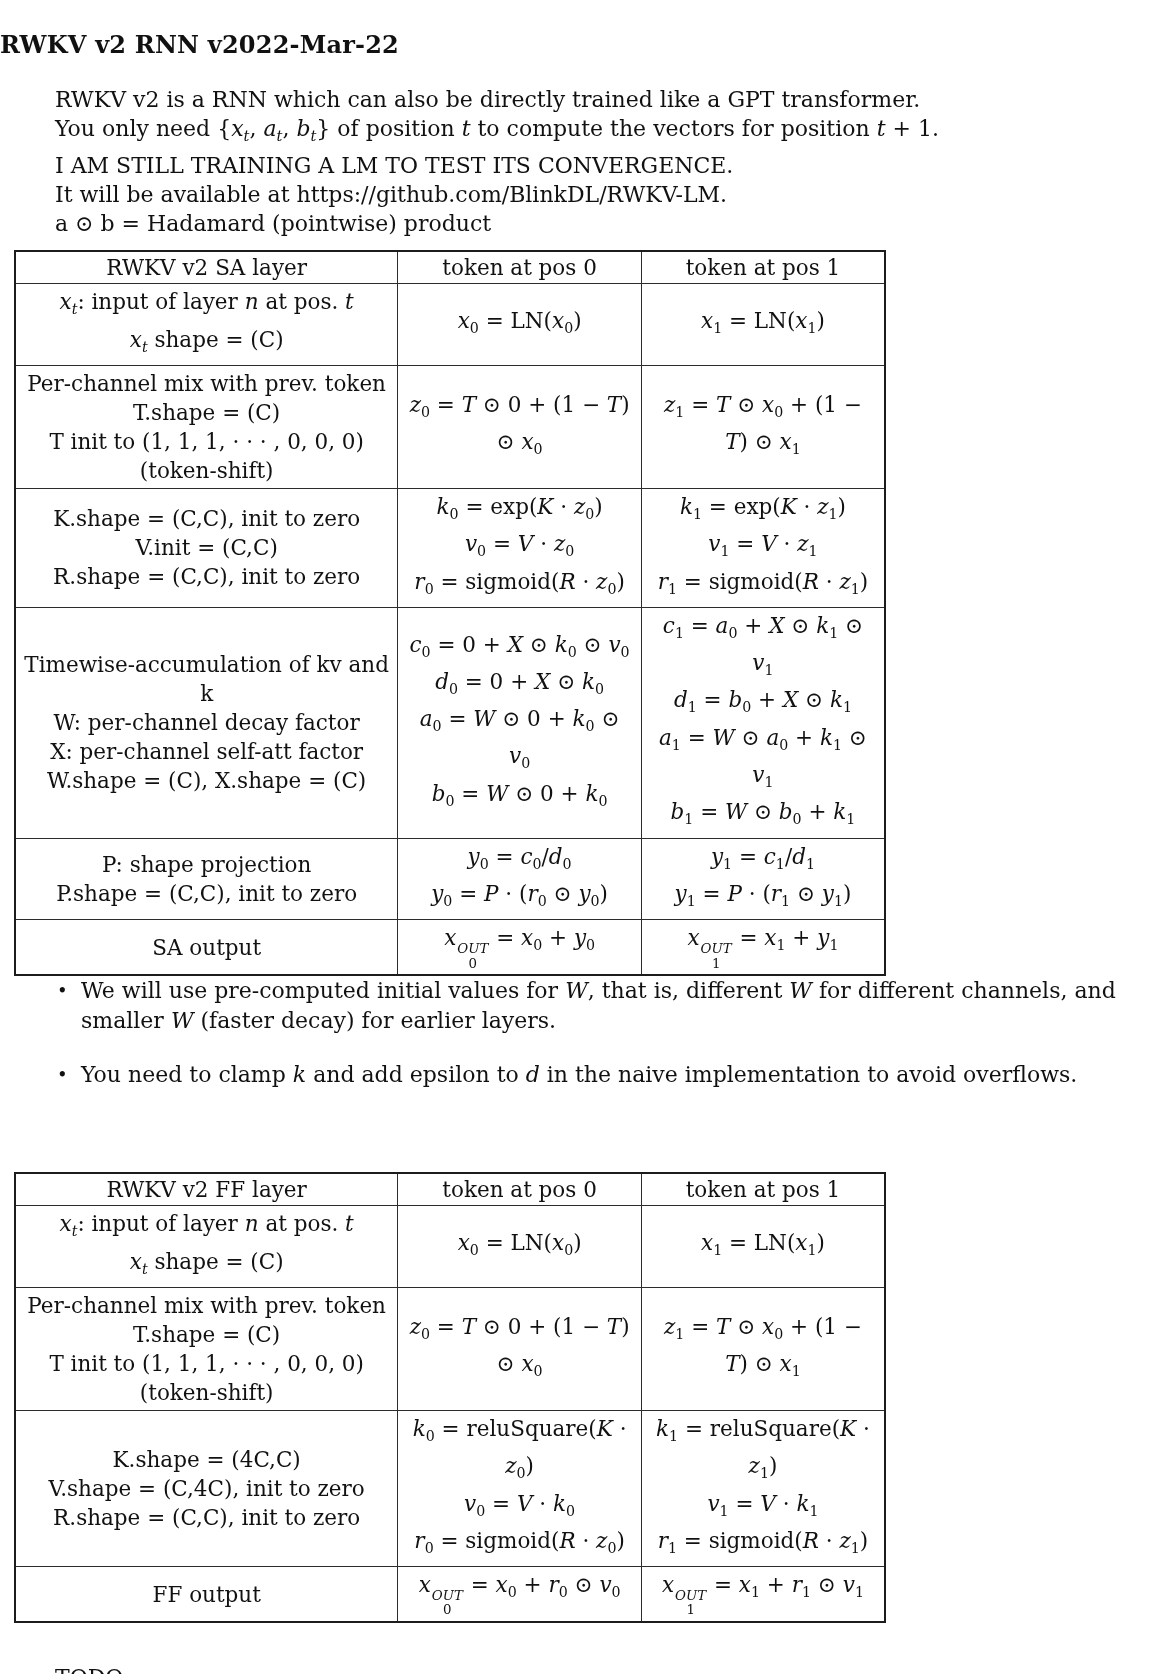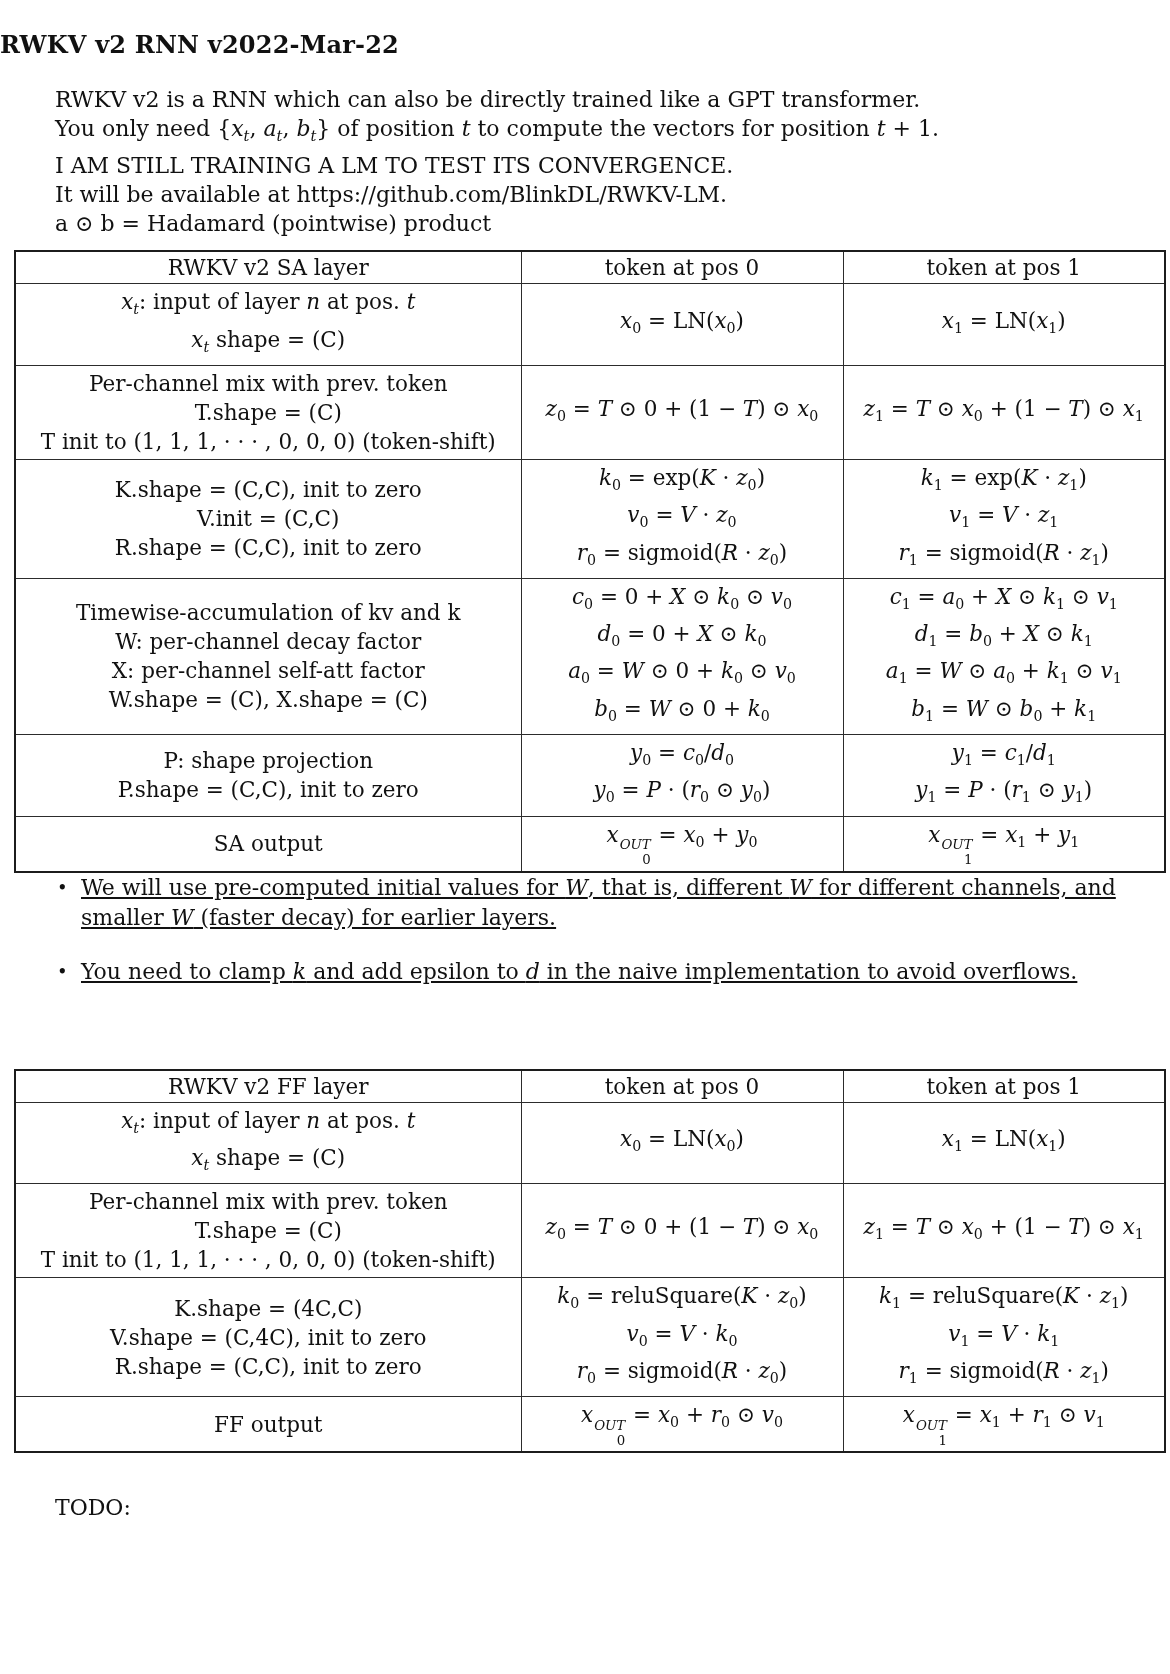--- a/index.html
+++ b/index.html
@@ -25,42 +25,42 @@
   .intro {
     margin: 8px 40px 12px 55px;
     font-size: 22px;
     line-height: 29px;
   }
   .intro-line { white-space: nowrap; }
   
   table.ltx {
     border-collapse: collapse;
     table-layout: fixed;
-    width: 1152px;
+    width: 872px;
     margin: 0 0 0 14px;
     border: 2px solid #1c1c1c;
   }
   table.ltx th, table.ltx td {
     border: 1.6px solid #2c2c2c;
     text-align: center;
     vertical-align: middle;
     padding: 3px 8px;
     font-size: 21.5px;
     font-weight: normal;
   }
   .col-label { width: 44%; }
   .col-pos   { width: 28%; }
   .ln { line-height: 29px; }
   sub { font-size: 0.66em; }
   sup { font-size: 0.66em; }
   
   .ss {
     display: inline-flex;
     flex-direction: column;
-    align-items: flex-end;
+    align-items: center;
     vertical-align: -0.55em;
     font-size: 0.62em;
     line-height: 1;
     margin: 0 1px;
   }
   .ss sup, .ss sub { display: block; font-size: 1em; line-height: 1.12; }
   
   .section-head {
     margin: 40px 40px 26px 55px;
     font-size: 22px;
@@ -72,21 +72,21 @@
     margin: 0 26px 24px 57px;
     font-size: 22px;
     line-height: 30px;
   }
   .bullet-dot {
     flex: 0 0 auto;
     width: 24px;
     font-size: 18px;
     line-height: 30px;
   }
-  .bullet-text { flex: 1 1 auto; text-decoration: underline; }
+  .bullet-text { flex: 1 1 auto; }
   .gap-before-table2 { height: 58px; }
 </style>
 </head>
 <body>
 
 <div class="page">
 
   <div class="doc-title">RWKV v2 RNN v2022-Mar-22</div>
 
   <div class="intro">

